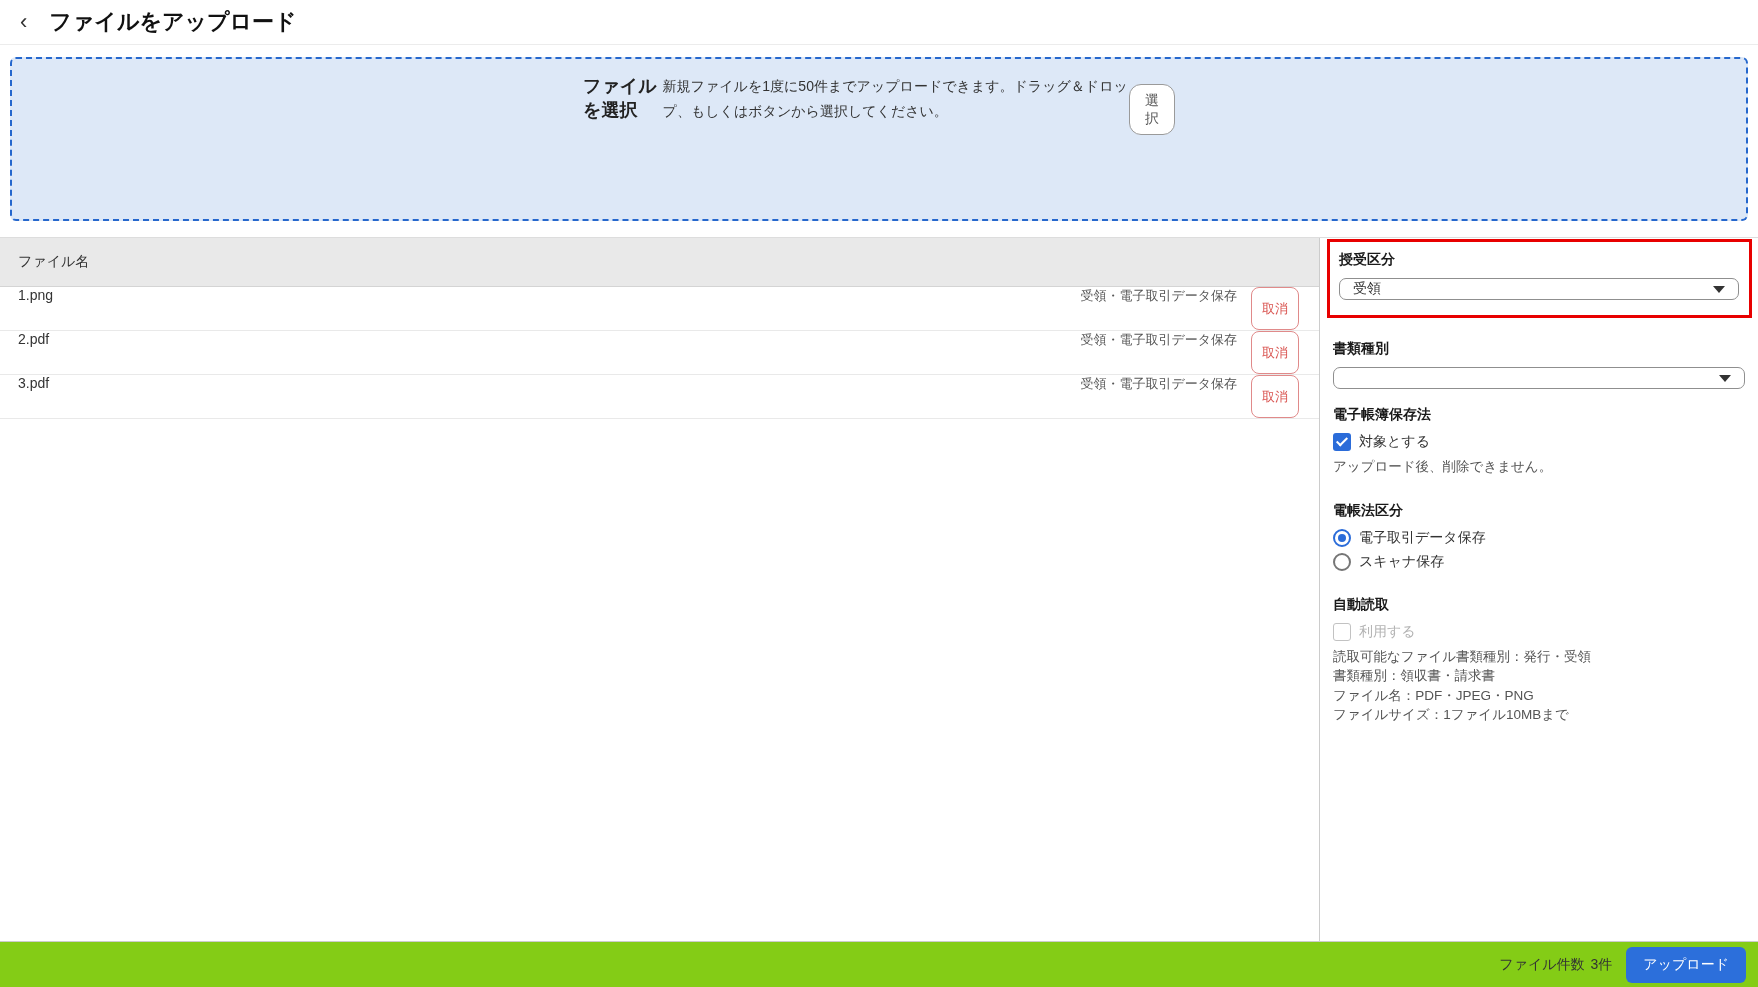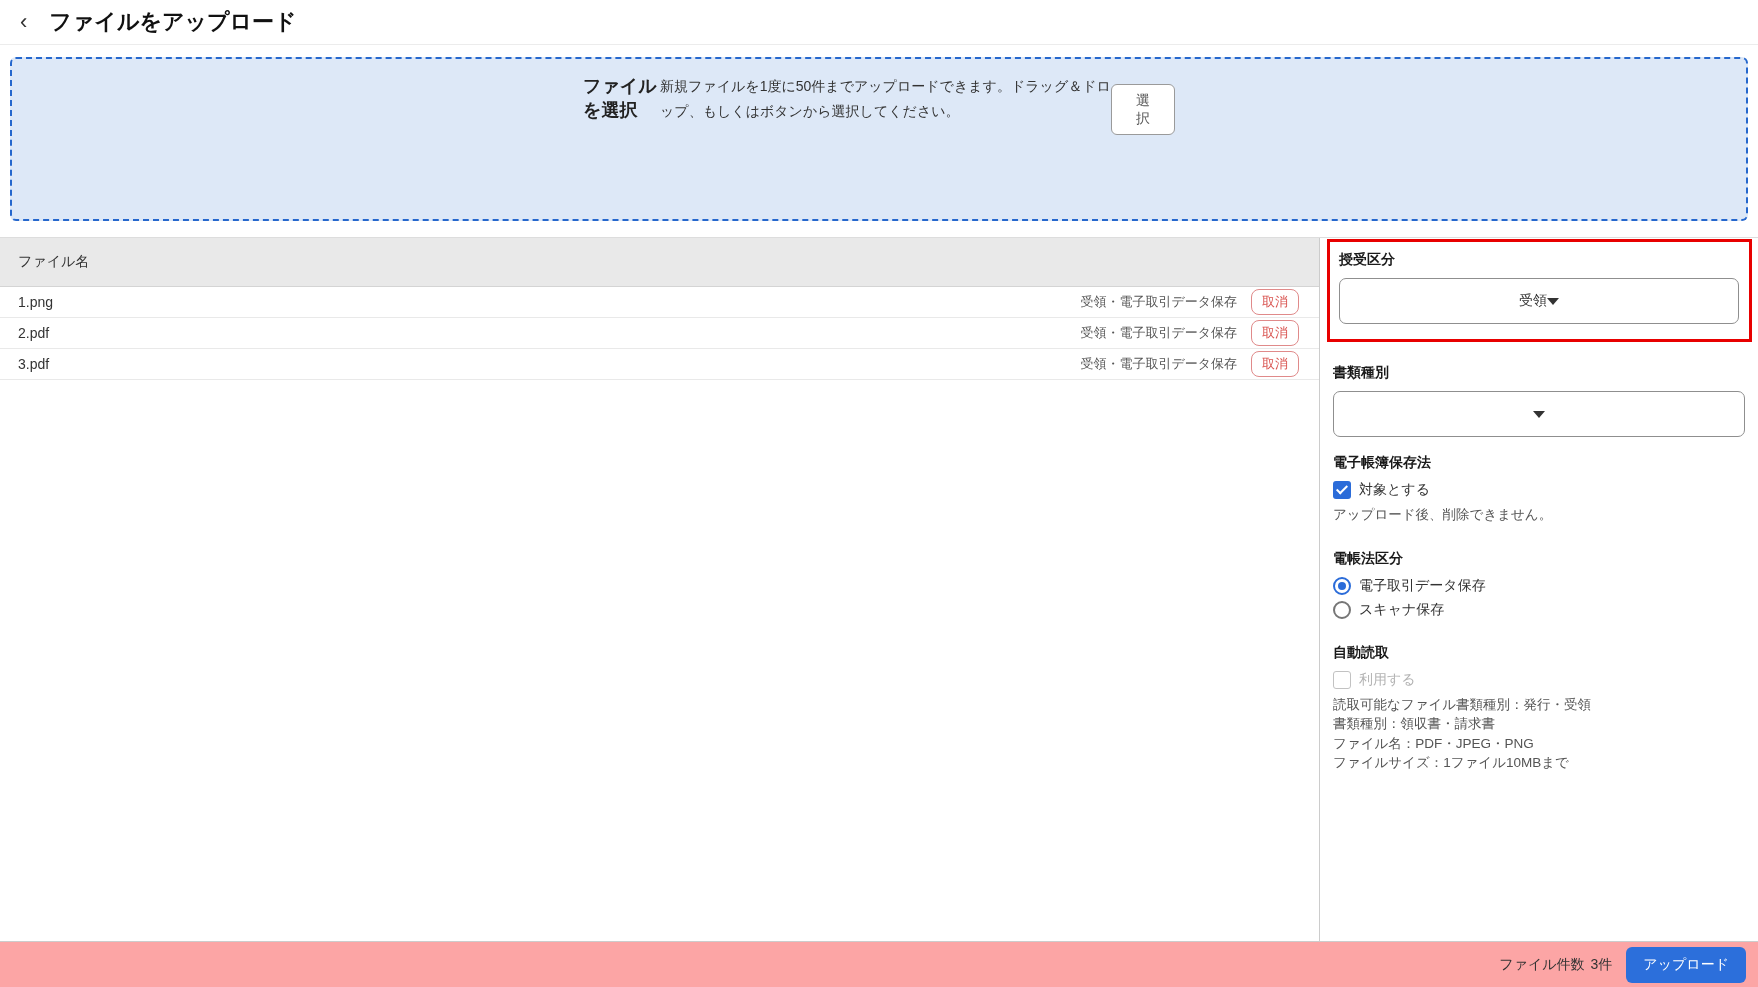--- a/index.html
+++ b/index.html
@@ -9,53 +9,53 @@
   .top-header{position:absolute;top:0;left:0;right:0;height:44px;border-bottom:1px solid #ececec;display:flex;align-items:center;background:#fff;}
   .back-chevron{margin-left:20px;font-size:22px;line-height:1;color:#333;cursor:pointer;user-select:none;}
   .page-title{margin-left:22px;font-size:22px;font-weight:bold;color:#111;}
 
   
   .dropzone{position:absolute;left:10px;right:10px;top:57px;height:164px;box-sizing:border-box;background:#dde8f7;border:2px dashed #2567cd;border-radius:6px;}
   .dz-inner{width:592px;margin:15px auto 0;display:flex;flex-direction:row;}
   .dz-title{font-size:18px;font-weight:bold;color:#222;margin-bottom:13px;}
   .dz-desc{font-size:14px;color:#333;line-height:1.8;}
   .dz-btn-row{display:flex;justify-content:flex-end;margin-top:10px;}
-  .dz-select-btn{background:#fff;border:1px solid #9a9a9a;border-radius:6px;padding:6px 24px;font-size:14px;color:#555;font-family:inherit;cursor:pointer;}
+  .dz-select-btn{background:#fff;border:1px solid #9a9a9a;border-radius:12px;padding:6px 15px;font-size:14px;color:#555;font-family:inherit;cursor:pointer;}
 
   
   .content{position:absolute;top:237px;left:0;right:0;bottom:46px;border-top:1px solid #ddd;display:flex;}
   .main{width:1320px;box-sizing:border-box;border-right:1px solid #ccc;}
   .table-header{height:49px;background:#e9e9e9;border-bottom:1px solid #d4d4d4;display:flex;align-items:center;padding-left:18px;font-size:14px;font-weight:normal;color:#333;box-sizing:border-box;}
-  .file-row{height:31px;border-bottom:1px solid #e9e9e9;display:flex;align-items:center;padding:0 20px 0 18px;box-sizing:border-box;}
+  .file-row{height:44px;border-bottom:1px solid #e9e9e9;display:flex;padding:0 20px 0 18px;box-sizing:border-box;}
   .file-name{flex:1;font-size:14px;color:#333;}
   .file-tag{font-size:13px;color:#555;margin-right:14px;}
   .cancel-btn{background:#fff;border:1px solid #e08a8a;border-radius:8px;color:#d9534f;font-size:13px;padding:3px 10px;font-family:inherit;cursor:pointer;}
 
   
   .sidebar{flex:1;padding:0 13px;box-sizing:border-box;}
   .sb-label{font-size:14px;font-weight:bold;color:#1a1a1a;margin-bottom:9px;}
   .highlight-box{border:3px solid #e80000;margin:1px -7px 22px -6px;padding:9px 10px 15px 9px;}
-  .select{height:46px;box-sizing:border-box;background:#fff;border:1px solid #8f8f8f;border-radius:7px;display:flex;align-items:center;justify-content:center;padding:0 13px;font-size:14px;color:#333;cursor:pointer;}
+  .select{height:22px;box-sizing:border-box;background:#fff;border:1px solid #8f8f8f;border-radius:7px;display:flex;align-items:center;justify-content:space-between;padding:0 13px;font-size:14px;color:#333;cursor:pointer;}
   .caret{width:0;height:0;border-left:6px solid transparent;border-right:6px solid transparent;border-top:7px solid #333;}
   .sb-section{margin-bottom:15px;}
   .ctrl-row{display:flex;align-items:flex-end;margin-bottom:6px;}
   .cb{width:18px;height:18px;box-sizing:border-box;border-radius:3px;background:#2b6cd9;position:relative;margin-right:8px;flex:none;cursor:pointer;}
   .cb::after{content:"";position:absolute;left:6px;top:2px;width:4px;height:9px;border:solid #fff;border-width:0 2px 2px 0;transform:rotate(45deg);}
   .cb-disabled{width:18px;height:18px;box-sizing:border-box;border-radius:3px;border:1px solid #c2c2c2;background:#fff;margin-right:8px;flex:none;}
   .radio{width:18px;height:18px;box-sizing:border-box;border-radius:50%;margin-right:8px;flex:none;cursor:pointer;}
   .radio-on{border:2px solid #2b6cd9;position:relative;}
   .radio-on::after{content:"";position:absolute;left:3px;top:3px;width:8px;height:8px;border-radius:50%;background:#2b6cd9;}
   .radio-off{border:2px solid #767676;background:#fff;}
   .ctrl-label{font-size:14px;color:#333;}
   .ctrl-label.disabled{color:#b3b3b3;}
   .sb-note{font-size:13.5px;color:#555;line-height:1.45;}
   .mt25{margin-top:25px;}
 
   
-  .footer{position:absolute;left:0;right:0;bottom:0;height:46px;border-top:1px solid #ccc;background:#fca5a5;display:flex;align-items:center;justify-content:flex-end;padding-right:12px;box-sizing:border-box;gap:14px;}
+  .footer{position:absolute;left:0;right:0;bottom:0;height:46px;border-top:1px solid #ccc;background:#84cc16;display:flex;align-items:center;justify-content:flex-end;padding-right:12px;box-sizing:border-box;gap:14px;}
   .file-count{font-size:14px;color:#333;display:flex;gap:6px;}
   .upload-btn{background:#2c6fdb;border:none;border-radius:6px;color:#fff;font-size:14px;padding:9px 17px;font-family:inherit;cursor:pointer;}
 </style>
 </head>
 <body>
 
 <div class="page">
 
   <div class="top-header">
     <span class="back-chevron">‹</span>

